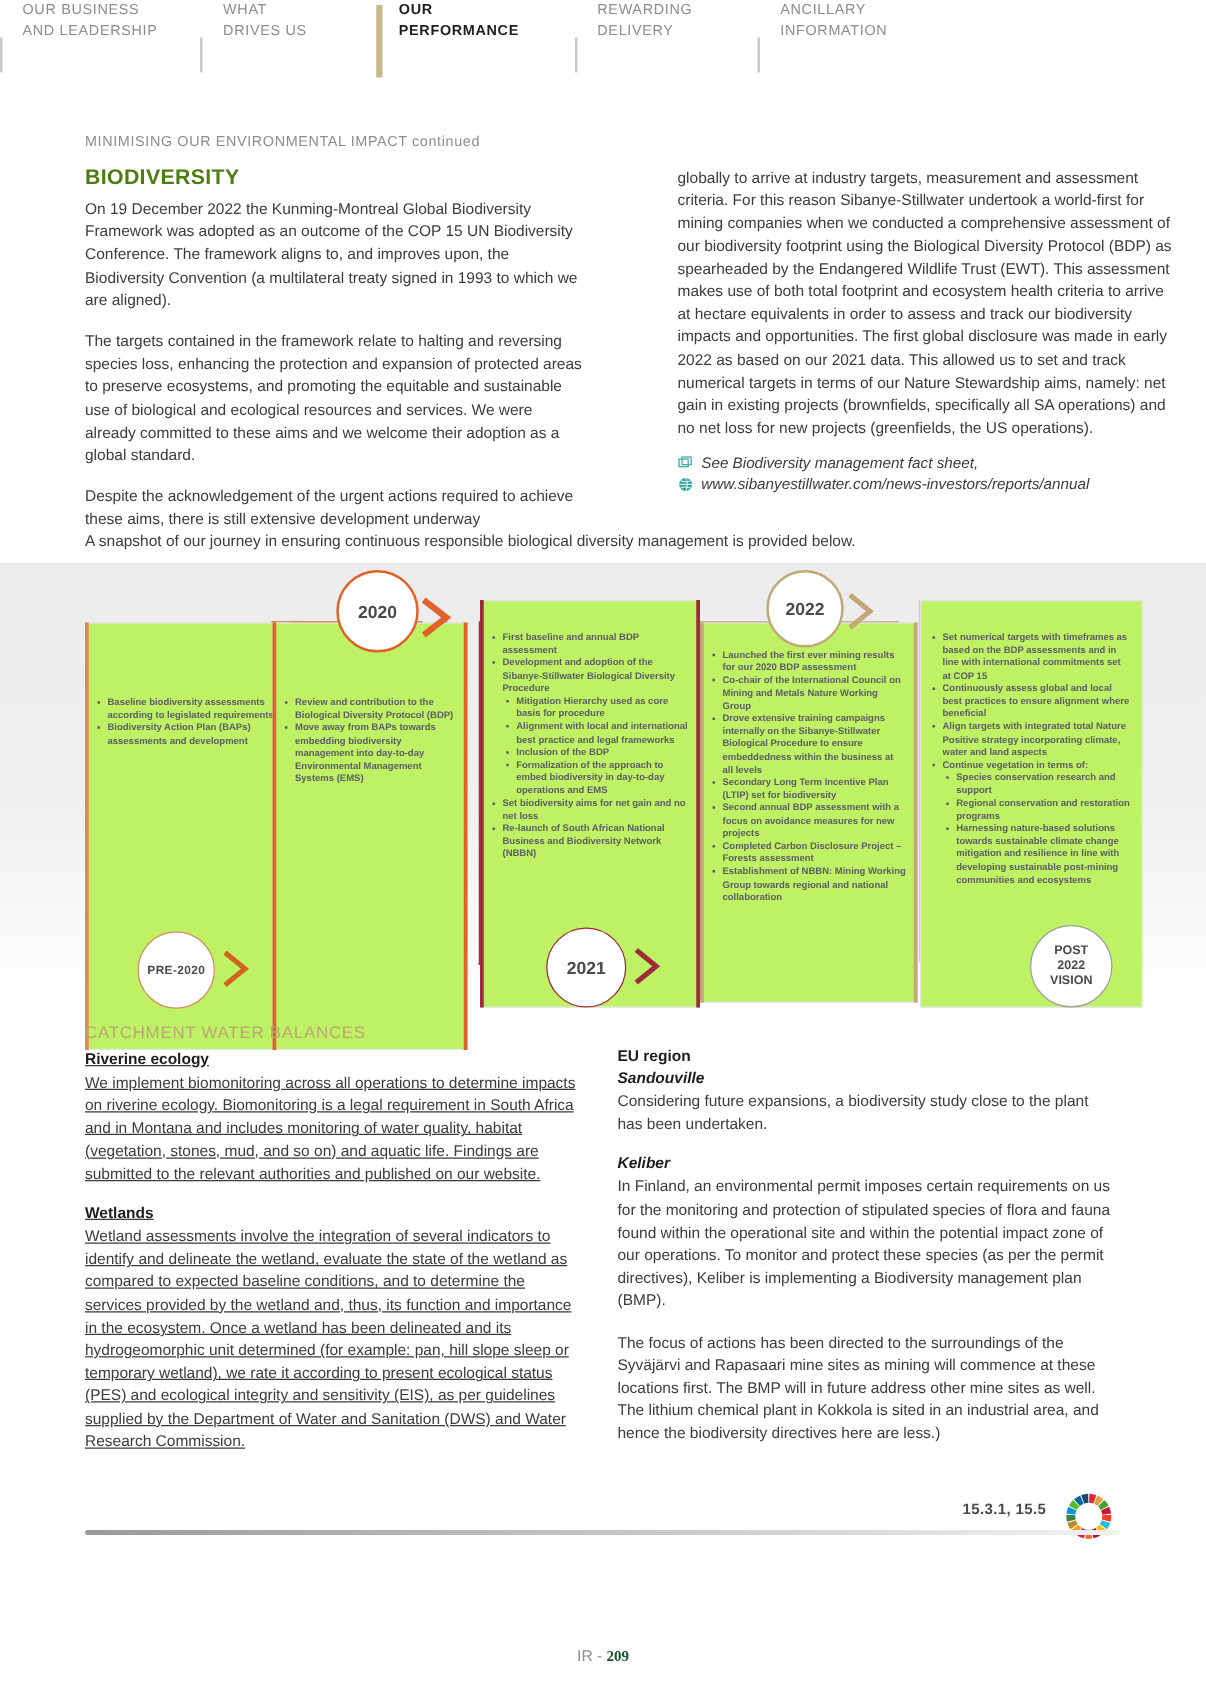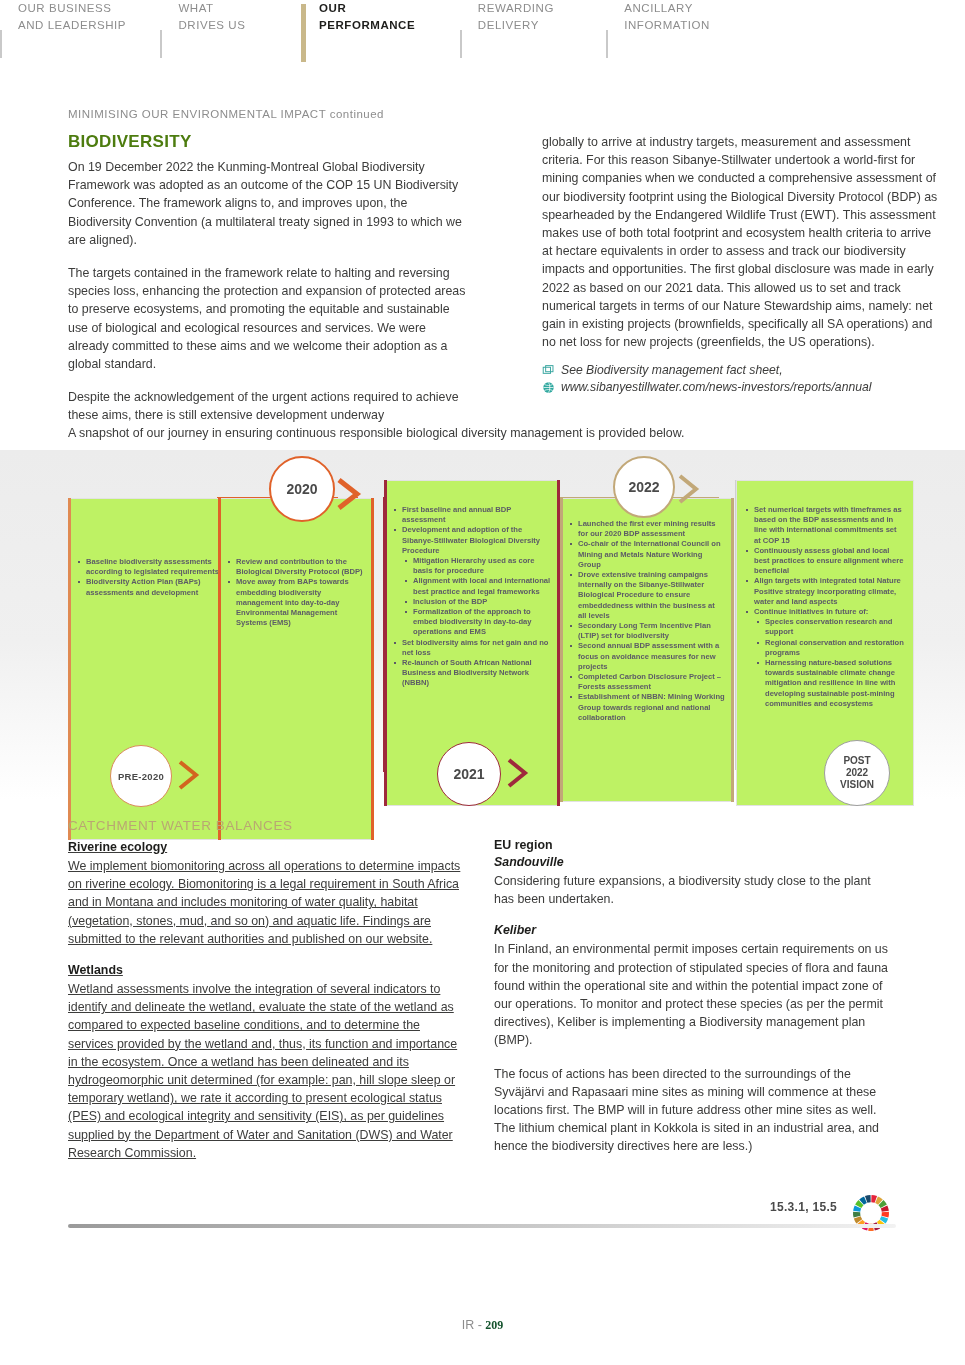--- a/index.html
+++ b/index.html
@@ -254,21 +254,21 @@
       <li class="tl-li">Completed Carbon Disclosure Project – Forests assessment</li>
       <li class="tl-li">Establishment of NBBN: Mining Working Group towards regional and national collaboration</li>
     </ul>
   </div>
 
   <div class="tl-card" style="left:736px;top:30px;width:162px;height:290px;padding:24px 8px 10px 6px;">
     <ul class="tl-ul">
       <li class="tl-li">Set numerical targets with timeframes as based on the BDP assessments and in line with international commitments set at COP 15</li>
       <li class="tl-li">Continuously assess global and local best practices to ensure alignment where beneficial</li>
       <li class="tl-li">Align targets with integrated total Nature Positive strategy incorporating climate, water and land aspects</li>
-      <li class="tl-li">Continue initiatives in future of:</li>
+      <li class="tl-li">Continue vegetation in terms of:</li>
       <li class="tl-li sub">Species conservation research and support</li>
       <li class="tl-li sub">Regional conservation and restoration programs</li>
       <li class="tl-li sub">Harnessing nature-based solutions towards sustainable climate change mitigation and resilience in line with developing sustainable post-mining communities and ecosystems</li>
     </ul>
   </div>
 
   <div class="tl-circle" style="left:269px;top:6px;width:62px;height:62px;border:2px solid #e0622a;font-size:14px;">
     <span>2020</span>
   </div>
   <div class="chev" style="left:335px;top:26px;">

